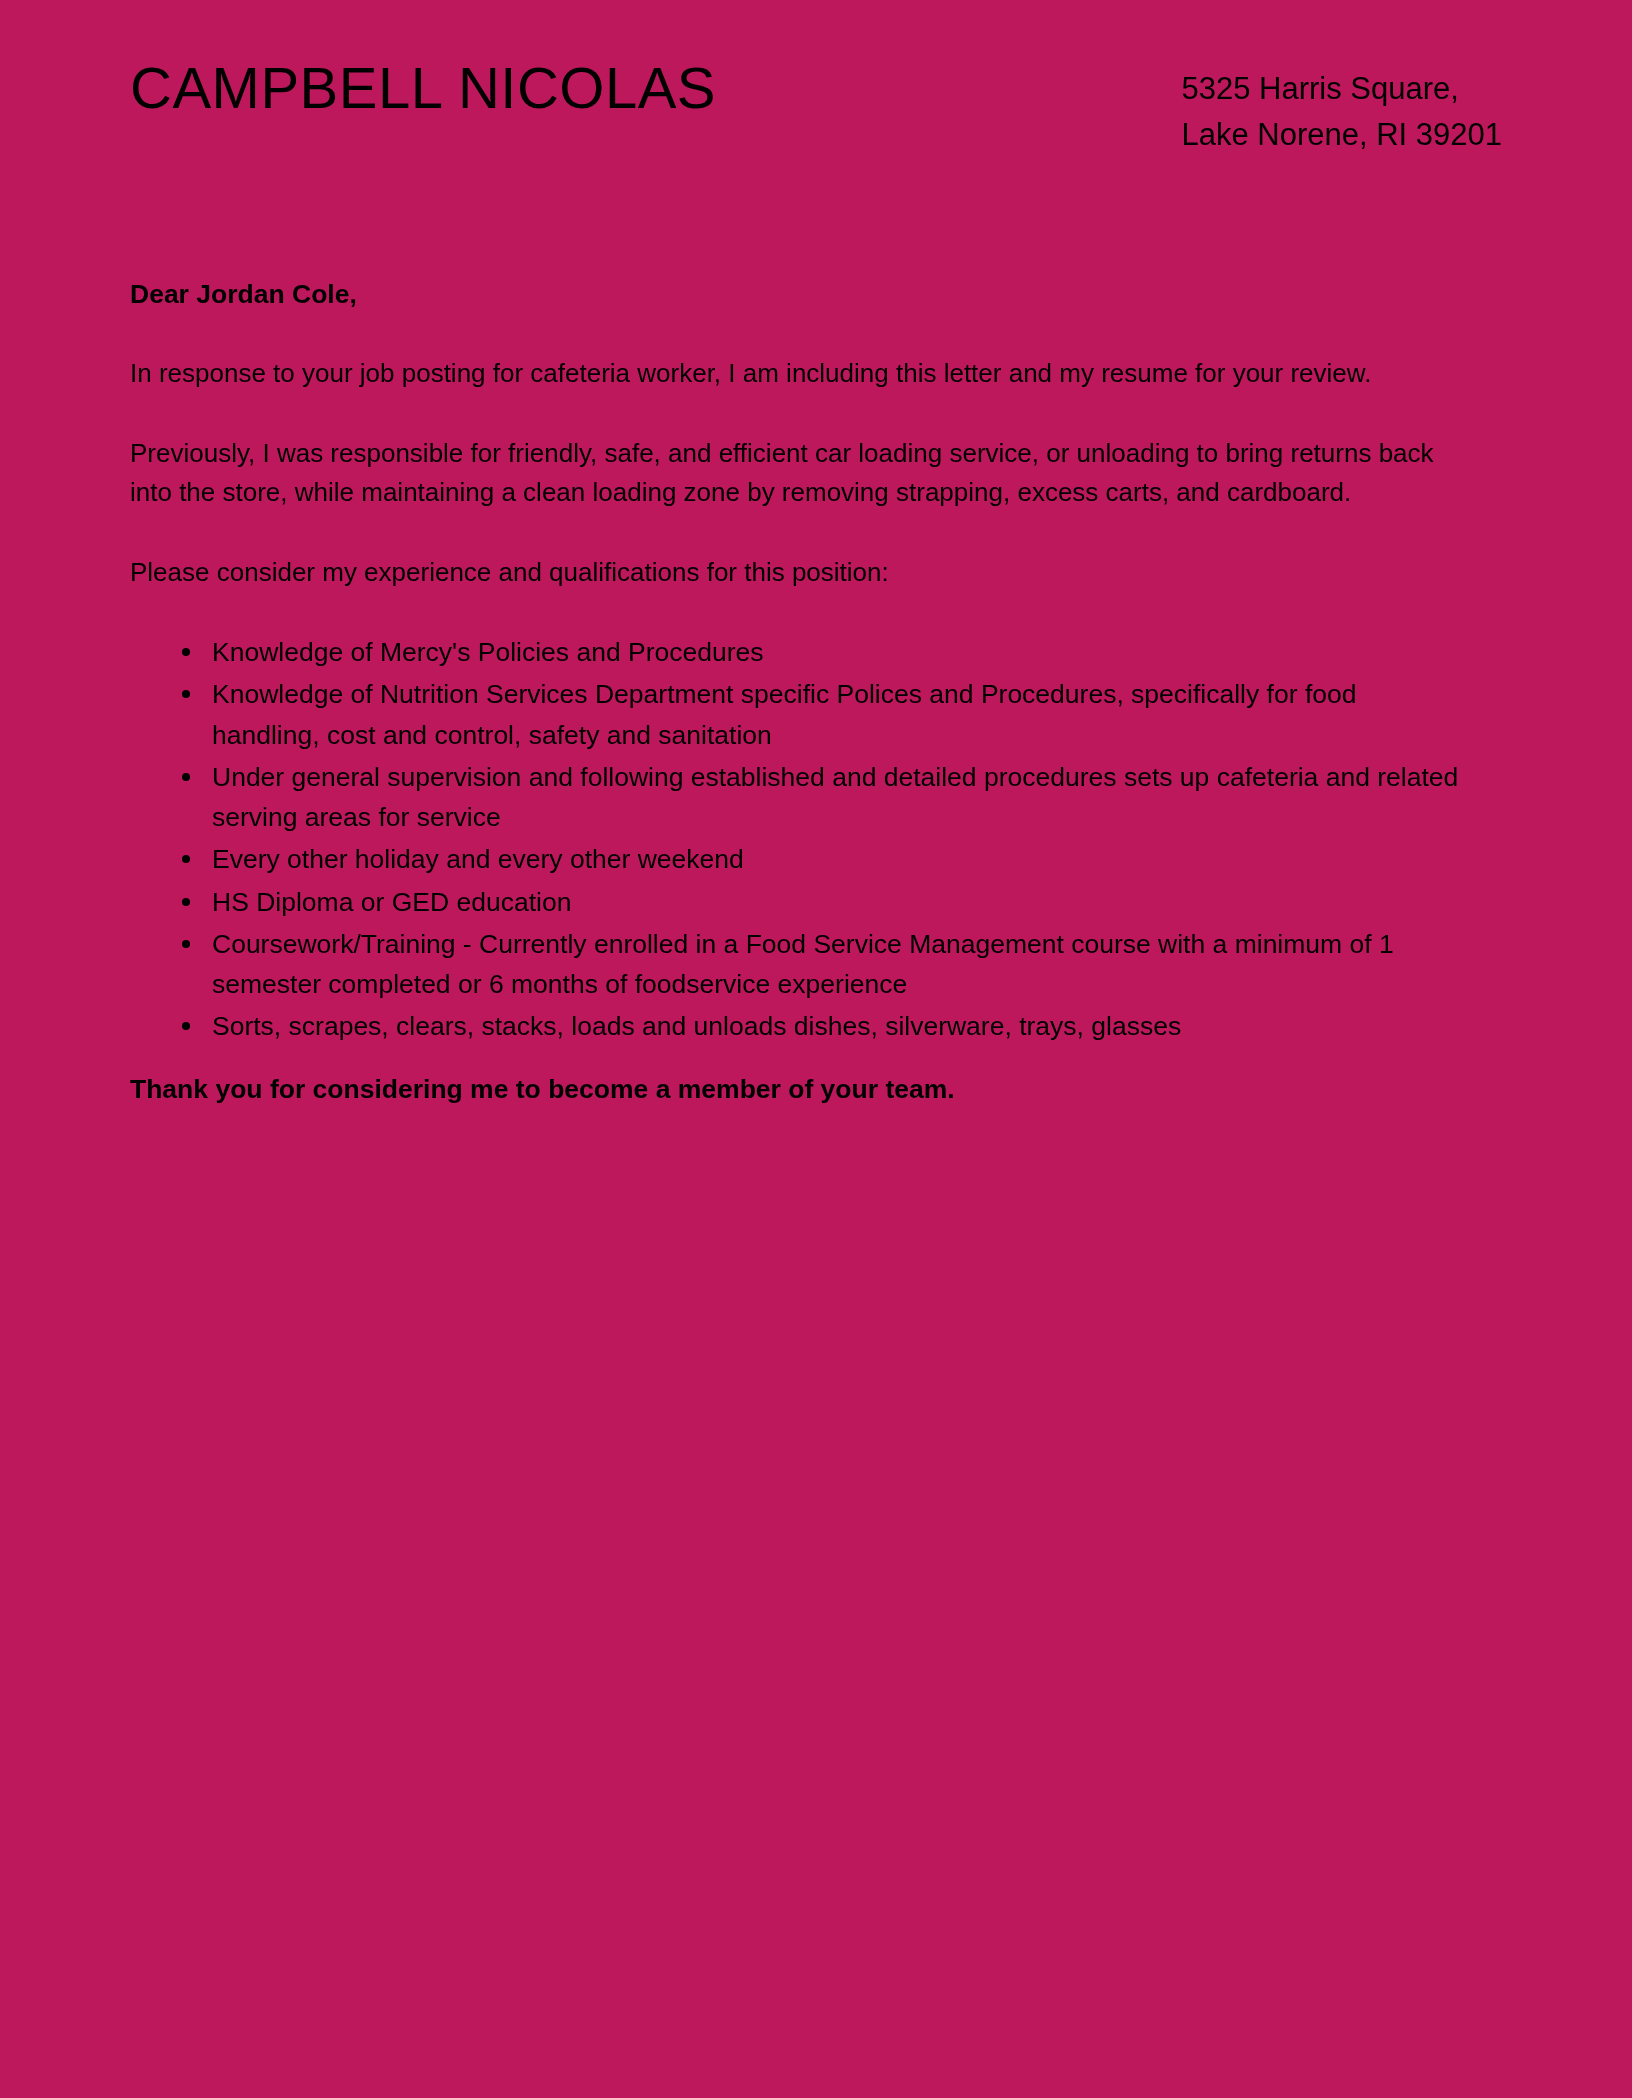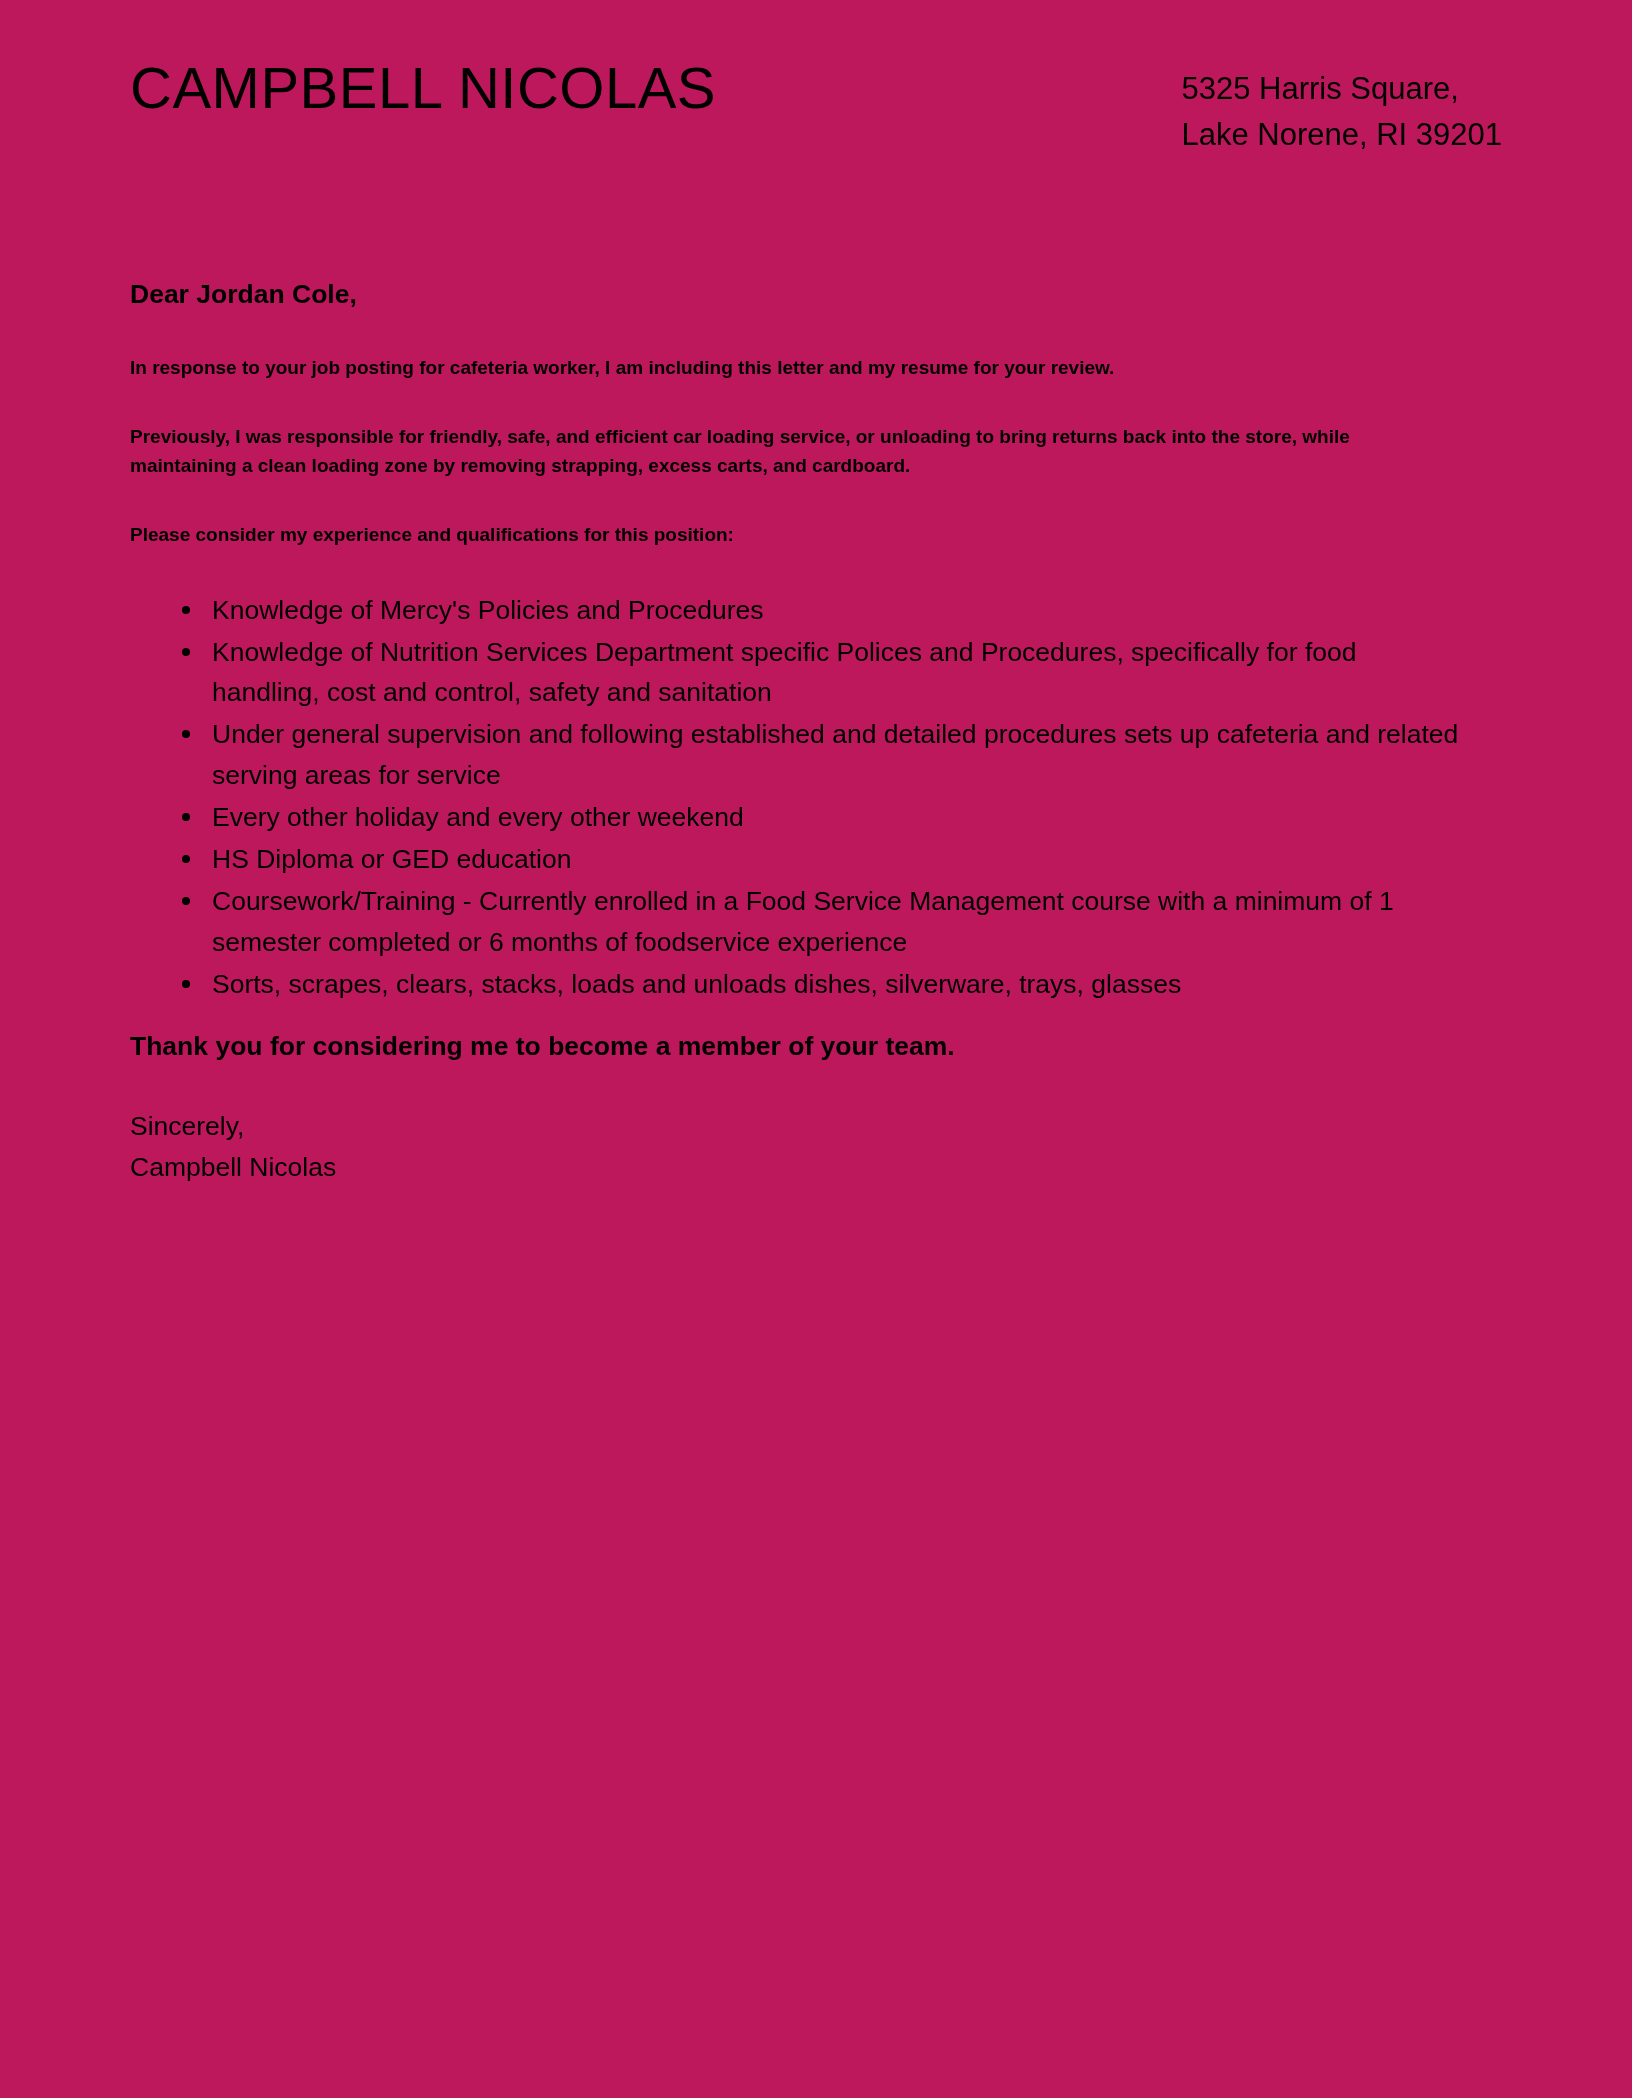--- a/index.html
+++ b/index.html
@@ -60,24 +60,23 @@
     font-size: 26.5px;
     line-height: 1.52;
   }
   .salutation {
     font-weight: 700;
     margin: 0 0 40px 0;
     font-size: 26.5px;
   }
   .para {
     margin: 0 0 40px 0;
-    font-size: 19px;
+    font-size: 26px;
     line-height: 1.52;
     max-width: 1330px;
-    font-weight: bold;
   }
   .qual-list {
     margin: 0 0 22px 0;
     padding-left: 46px;
     list-style: none;
     max-width: 1340px;
   }
   .qual-list li {
     position: relative;
     padding-left: 36px;
@@ -136,20 +135,16 @@
         <li>Knowledge of Nutrition Services Department specific Polices and Procedures, specifically for food handling, cost and control, safety and sanitation</li>
         <li>Under general supervision and following established and detailed procedures sets up cafeteria and related serving areas for service</li>
         <li>Every other holiday and every other weekend</li>
         <li>HS Diploma or GED education</li>
         <li>Coursework/Training - Currently enrolled in a Food Service Management course with a minimum of 1 semester completed or 6 months of foodservice experience</li>
         <li>Sorts, scrapes, clears, stacks, loads and unloads dishes, silverware, trays, glasses</li>
       </ul>
 
       <p class="closing-thanks">Thank you for considering me to become a member of your team.</p>
 
-      <div class="signoff">
-        <span>Sincerely,</span>
-        <span>Campbell Nicolas</span>
-      </div>
 
     </div>
   </div>
 </div>
 
 </body></html>

